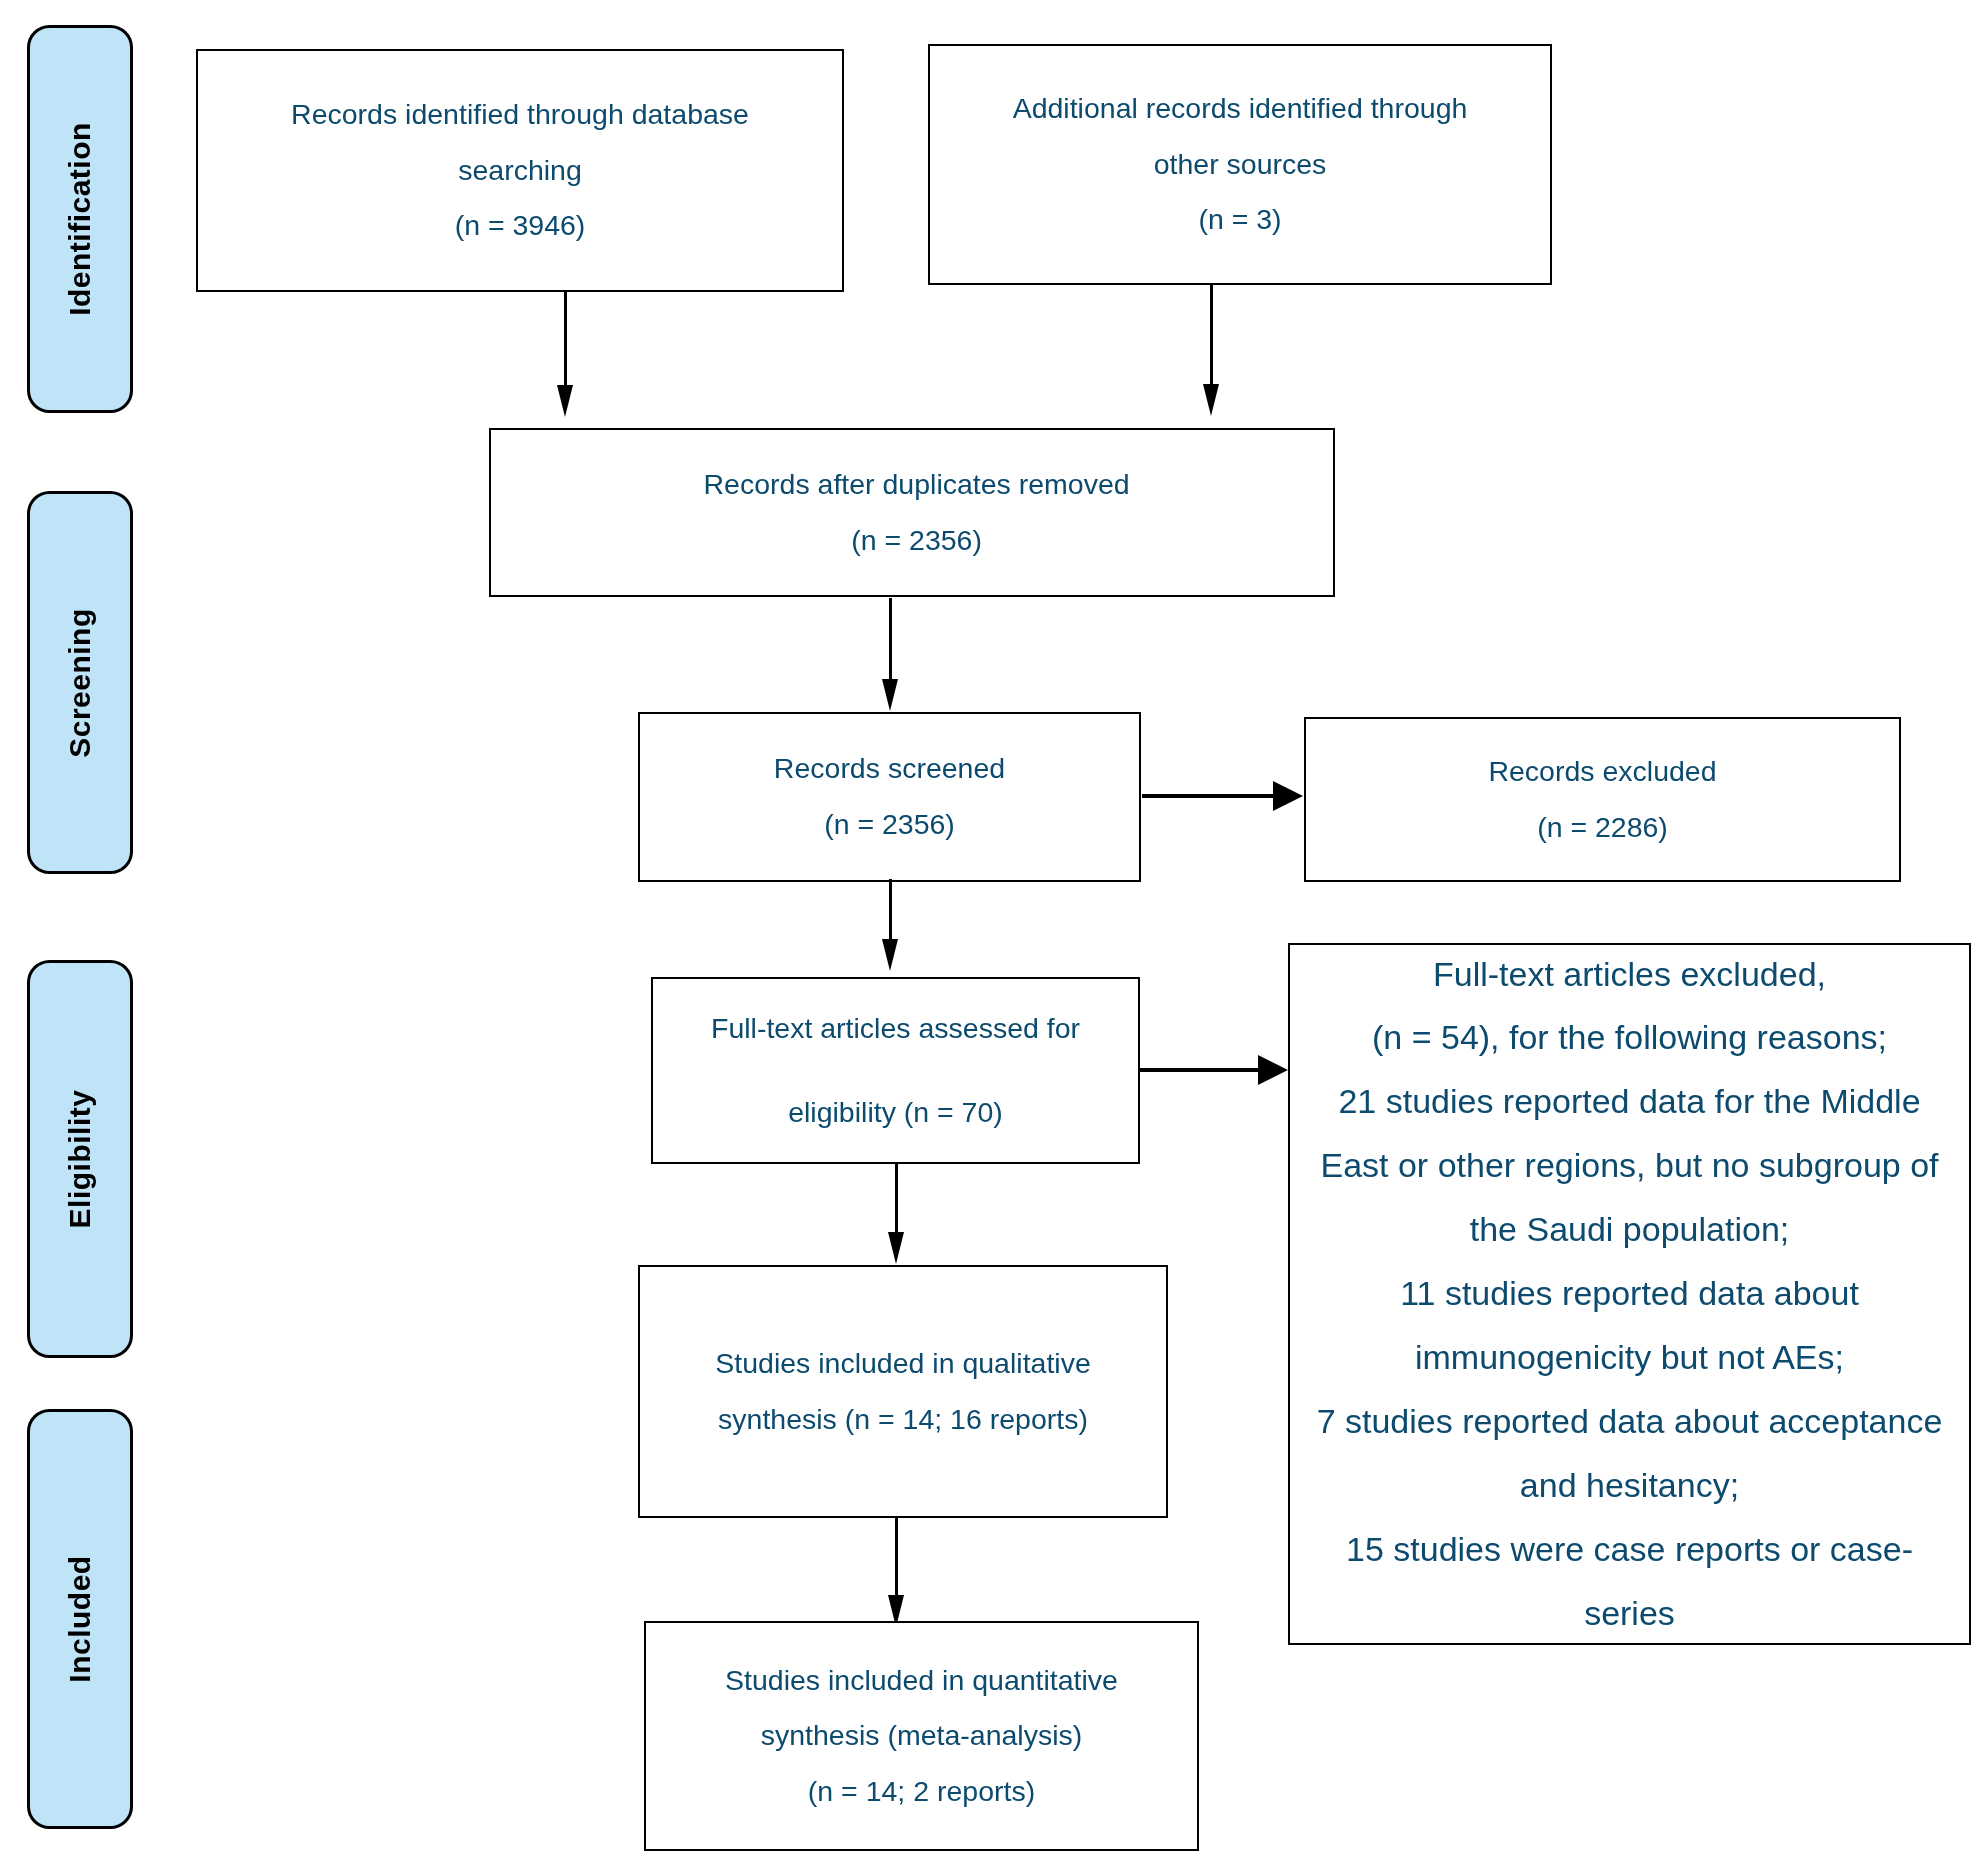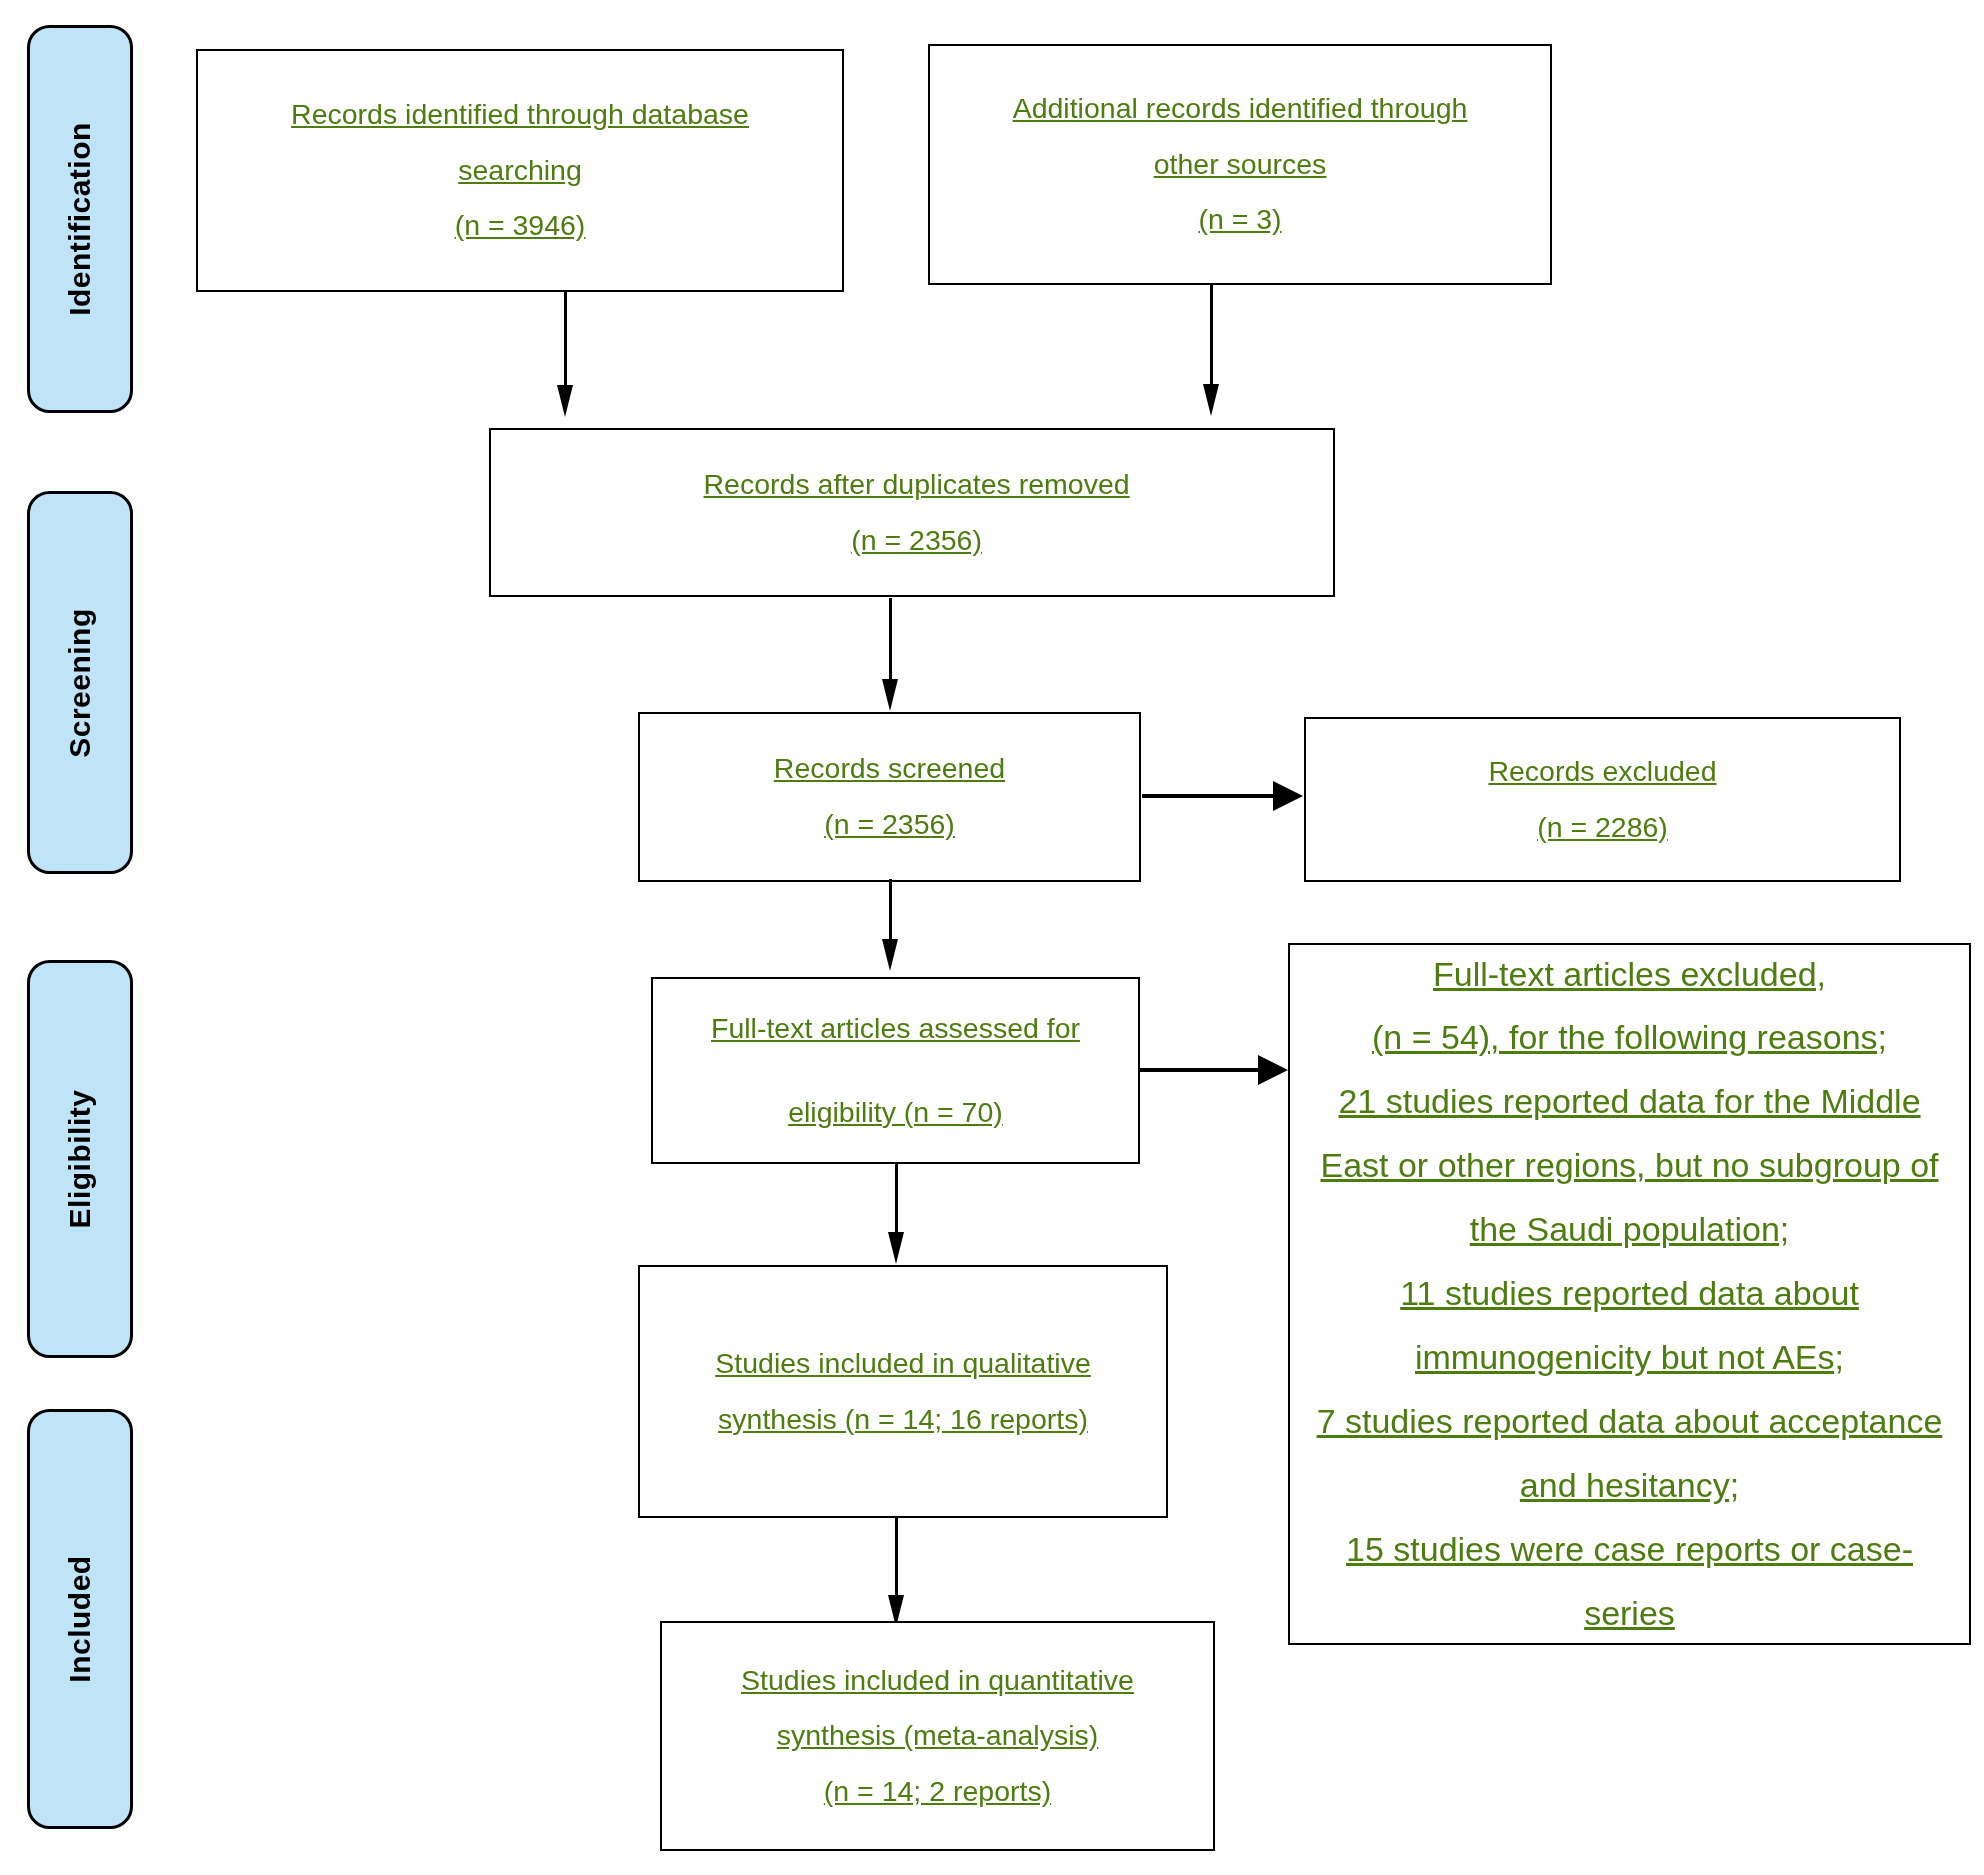--- a/index.html
+++ b/index.html
@@ -41,25 +41,24 @@
   .flow-box {
     position: absolute;
     background: #ffffff;
     border: 2.9px solid #000000;
     box-sizing: border-box;
     display: flex;
     flex-direction: column;
     align-items: center;
     justify-content: center;
     text-align: center;
-    color: #4d7c0f;
+    color: #0c4a6e;
     font-size: 28.5px;
     line-height: 1.95;
     padding: 4.9px 10.8px;
-    text-decoration: underline;
   }
   .flow-box .line {
     display: block;
     white-space: nowrap;
   }
   .flow-box.reasons {
     line-height: 1.88;
     font-size: 34px;
     padding: 8.8px 12.8px;
   }
@@ -184,20 +183,20 @@
   <div class="arrow-down slim" style="left:888px; top:1232px;"></div>
 
   <div class="flow-box" style="left:638px; top:1265px; width:530px; height:253px;">
     <span class="line">Studies included in qualitative</span>
     <span class="line">synthesis (n = 14; 16 reports)</span>
   </div>
 
   <div class="v-line" style="left:895px; top:1517px; width:2.9px; height:81px;"></div>
   <div class="arrow-down slim" style="left:888px; top:1595px;"></div>
 
-  <div class="flow-box" style="left:660px; top:1621px; width:555px; height:230px;">
+  <div class="flow-box" style="left:644px; top:1621px; width:555px; height:230px;">
     <span class="line">Studies included in quantitative</span>
     <span class="line">synthesis (meta-analysis)</span>
     <span class="line">(n = 14; 2 reports)</span>
   </div>
 
 </div>
 
 
 </body></html>

